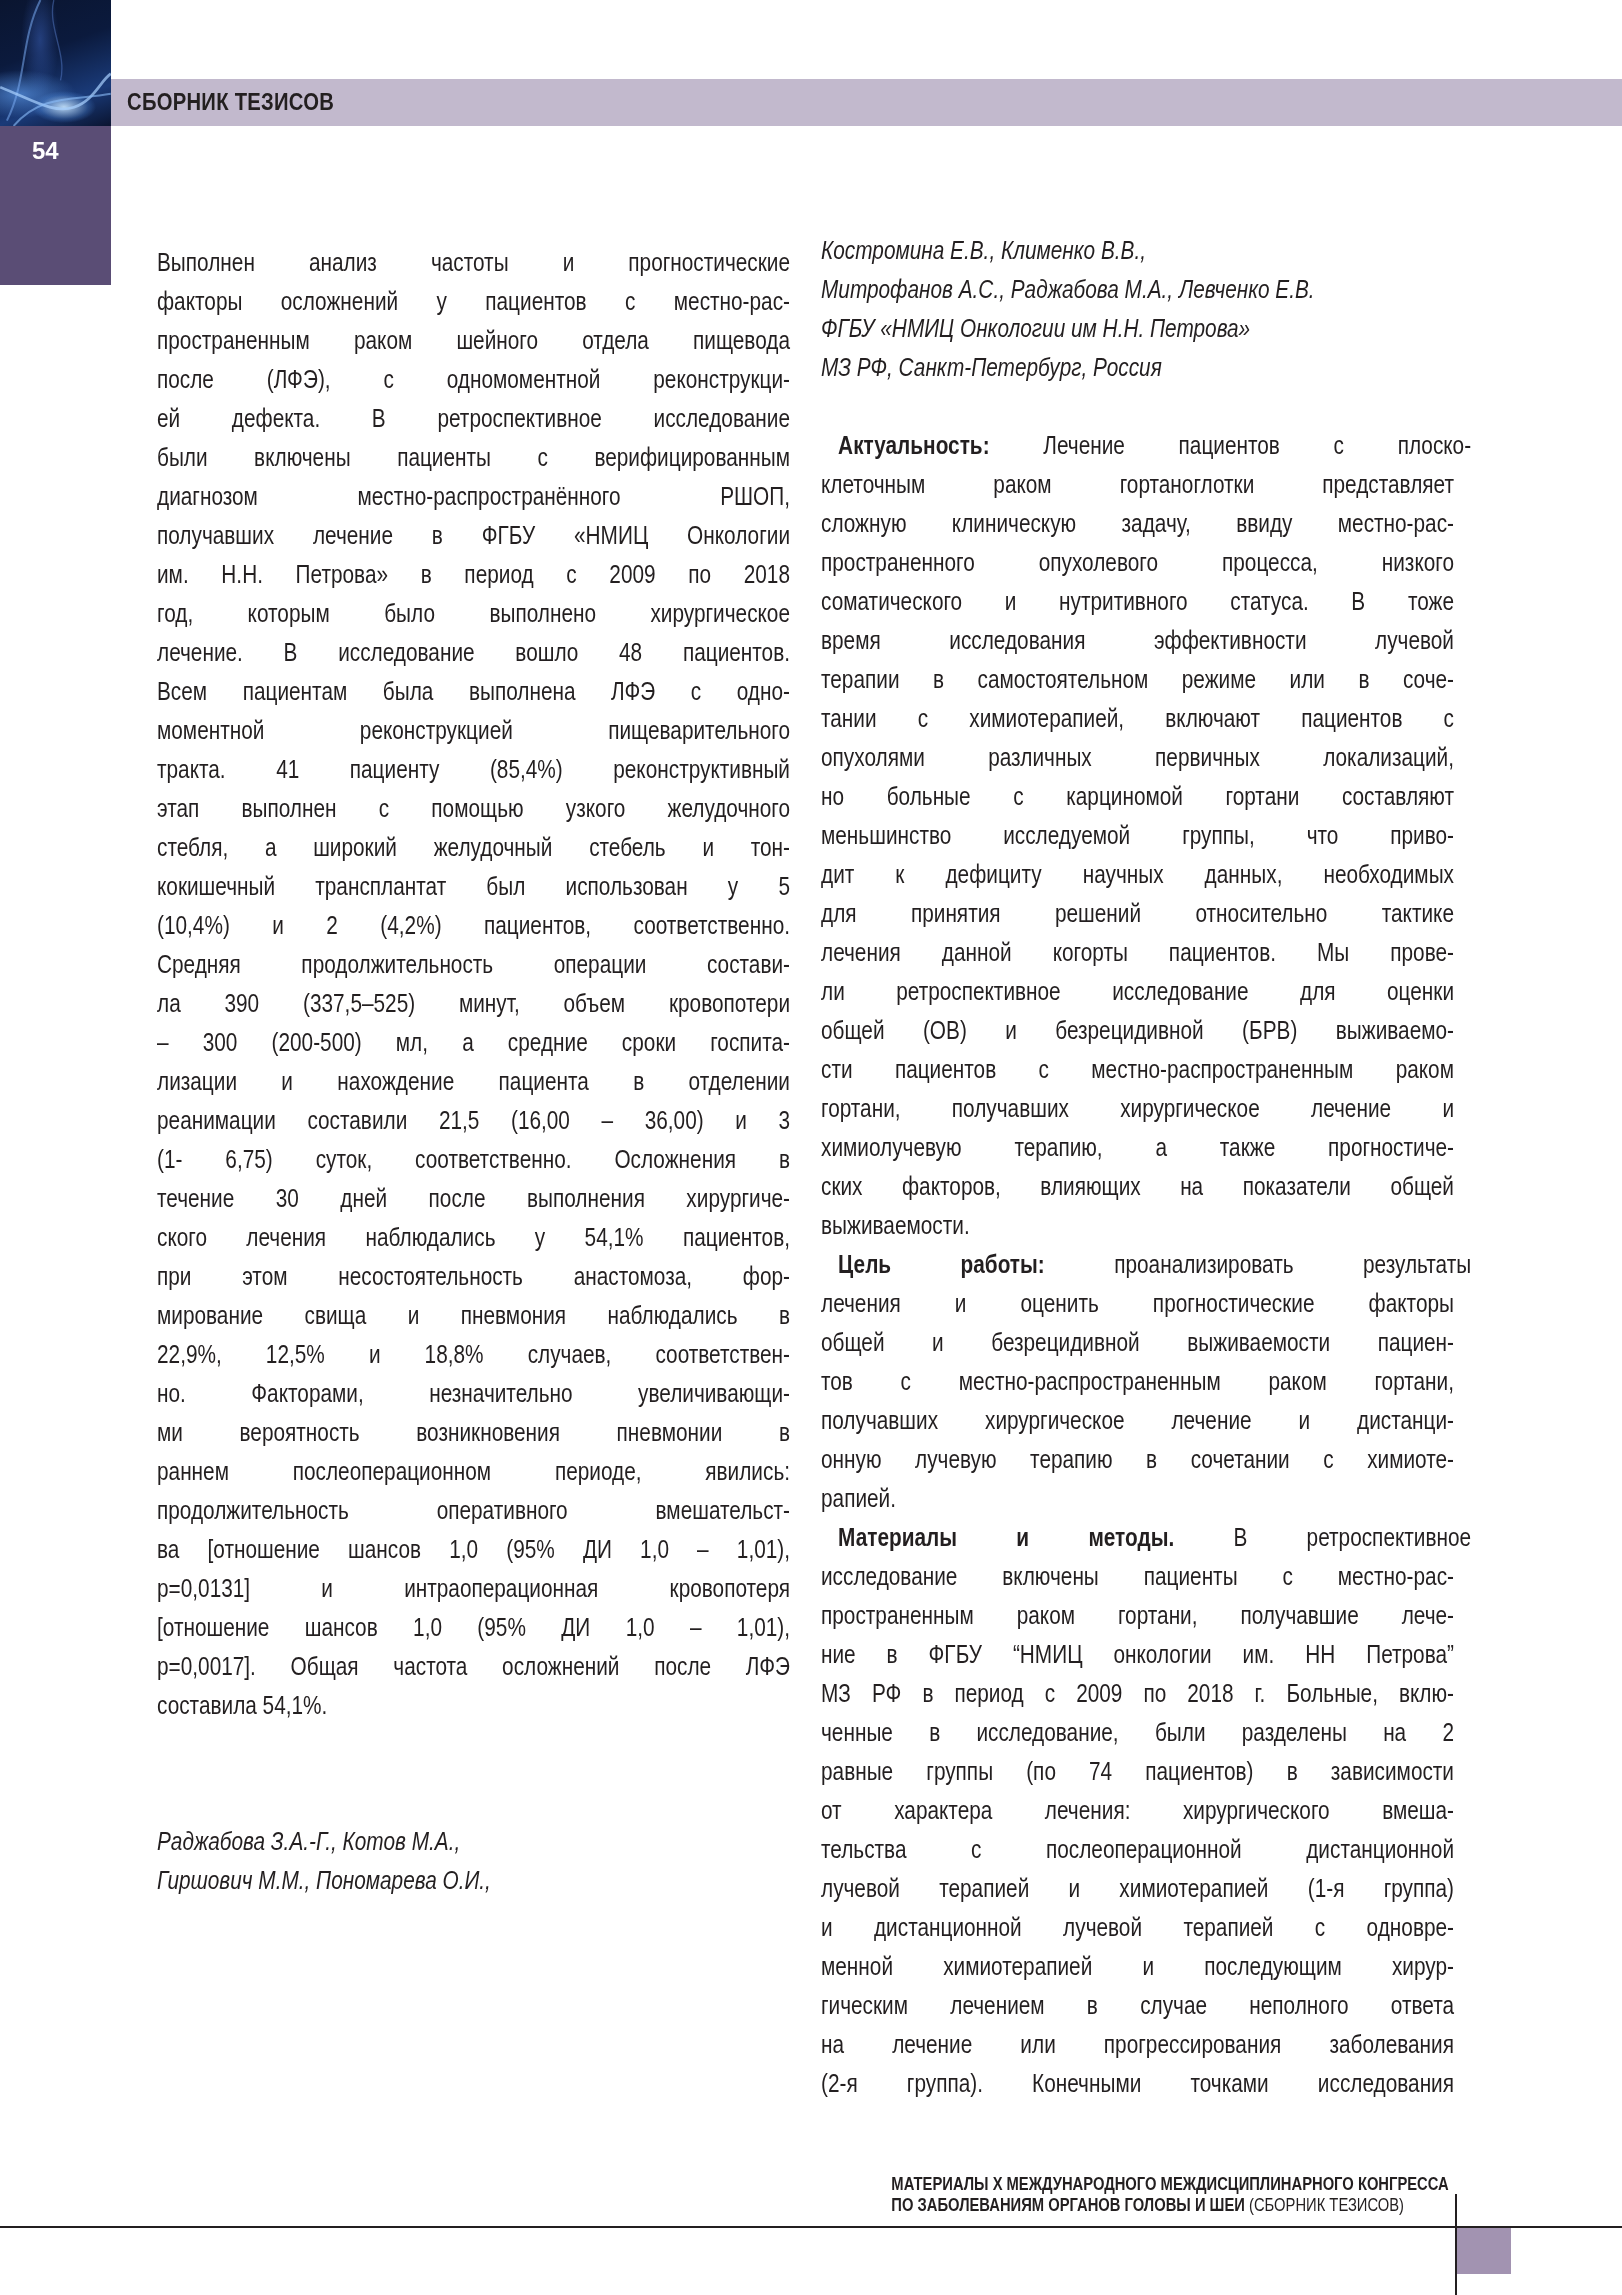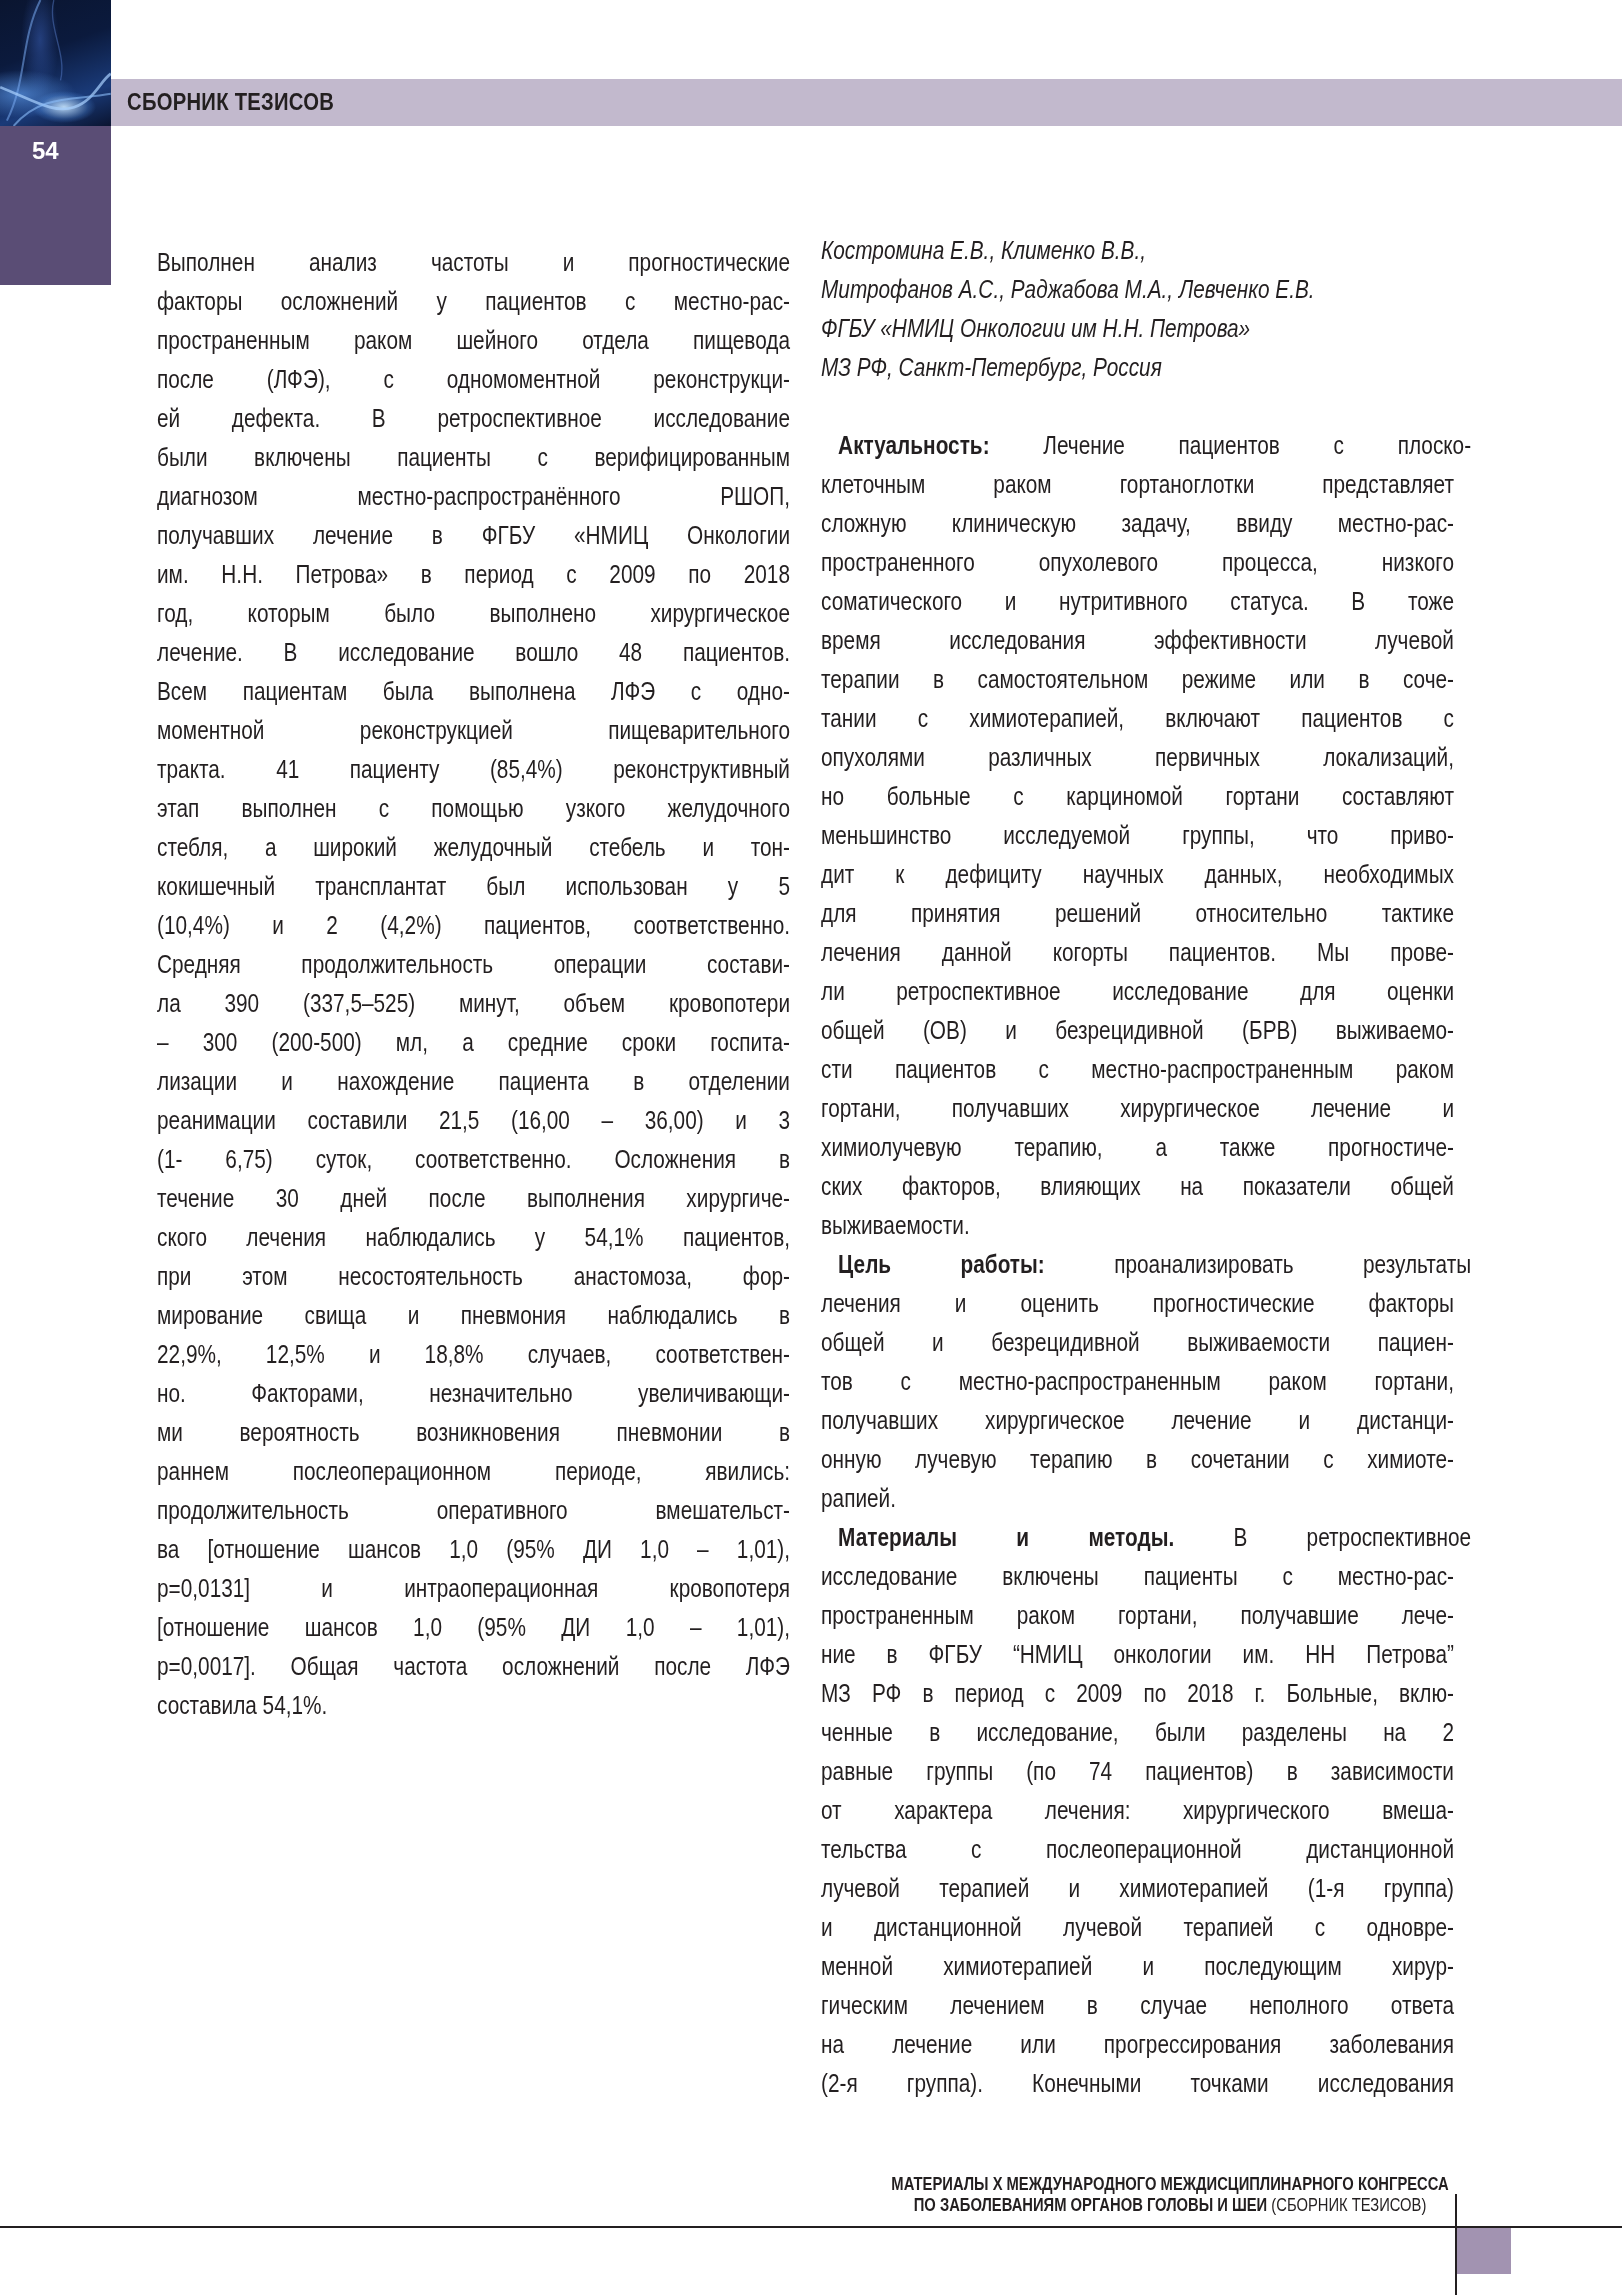--- a/index.html
+++ b/index.html
@@ -29,21 +29,21 @@
   .indent { padding-left:21.4px; }
   .heading { font-family:"Liberation Sans", sans-serif; font-weight:bold; font-size:28px;
              line-height:38px; letter-spacing:0.2px; }
   .heading .line { transform:scaleX(0.78); width:128%; }
   .gap-s { height:19px; }
   .gap-m { height:39px; }
 
   .footer-line { position:absolute; left:0; top:2226px; width:1623px; height:2px; background:#231f20; }
   .footer-vline { position:absolute; left:1455px; top:2194px; width:2px; height:101px; background:#231f20; }
   .footer-square { position:absolute; left:1457px; top:2228px; width:54px; height:46px; background:#a293b1; }
-  .footer-text { position:absolute; right:174px; top:2174px; text-align:center; font-size:18px; line-height:21.4px;
+  .footer-text { position:absolute; right:174px; top:2174px; text-align:left; font-size:18px; line-height:21.4px;
     font-weight:bold; color:#231f20; }
   .footer-text .fl { display:block; white-space:nowrap; transform:scaleX(0.82); transform-origin:right; }
   .footer-text .light { font-weight:normal; }
 </style>
 </head>
 <body>
 
 <div class="corner-image">
   <svg width="111" height="126" viewBox="0 0 165 188">
     <path d="M10,180 C40,120 30,60 60,0" stroke="rgba(120,170,240,0.55)" stroke-width="3" fill="none"></path>
@@ -94,20 +94,24 @@
       <span class="line">продолжительность оперативного вмешательст-</span>
       <span class="line">ва [отношение шансов 1,0 (95% ДИ 1,0 – 1,01),</span>
       <span class="line">p=0,0131] и интраоперационная кровопотеря</span>
       <span class="line">[отношение шансов 1,0 (95% ДИ 1,0 – 1,01),</span>
       <span class="line">p=0,0017]. Общая частота осложнений после ЛФЭ</span>
       <span class="line last">составила 54,1%.</span>
     </div>
   <div class="gap-m"></div>
   <div class="gap-s"></div>
   <div class="gap-m"></div>
+  <div class="italic" id="left-authors">
+      <span class="line last">Раджабова З.А.-Г., Котов М.А.,</span>
+      <span class="line last">Гиршович М.М., Пономарева О.И.,</span>
+    </div>
 </div>
 
 <div class="col col-right">
   <div class="italic" id="right-authors">
       <span class="line last">Костромина Е.В., Клименко В.В.,</span>
       <span class="line last">Митрофанов А.С., Раджабова М.А., Левченко Е.В.</span>
       <span class="line last">ФГБУ «НМИЦ Онкологии им Н.Н. Петрова»</span>
       <span class="line last">МЗ РФ, Санкт-Петербург, Россия</span>
     </div>
   <div class="gap-m"></div>

